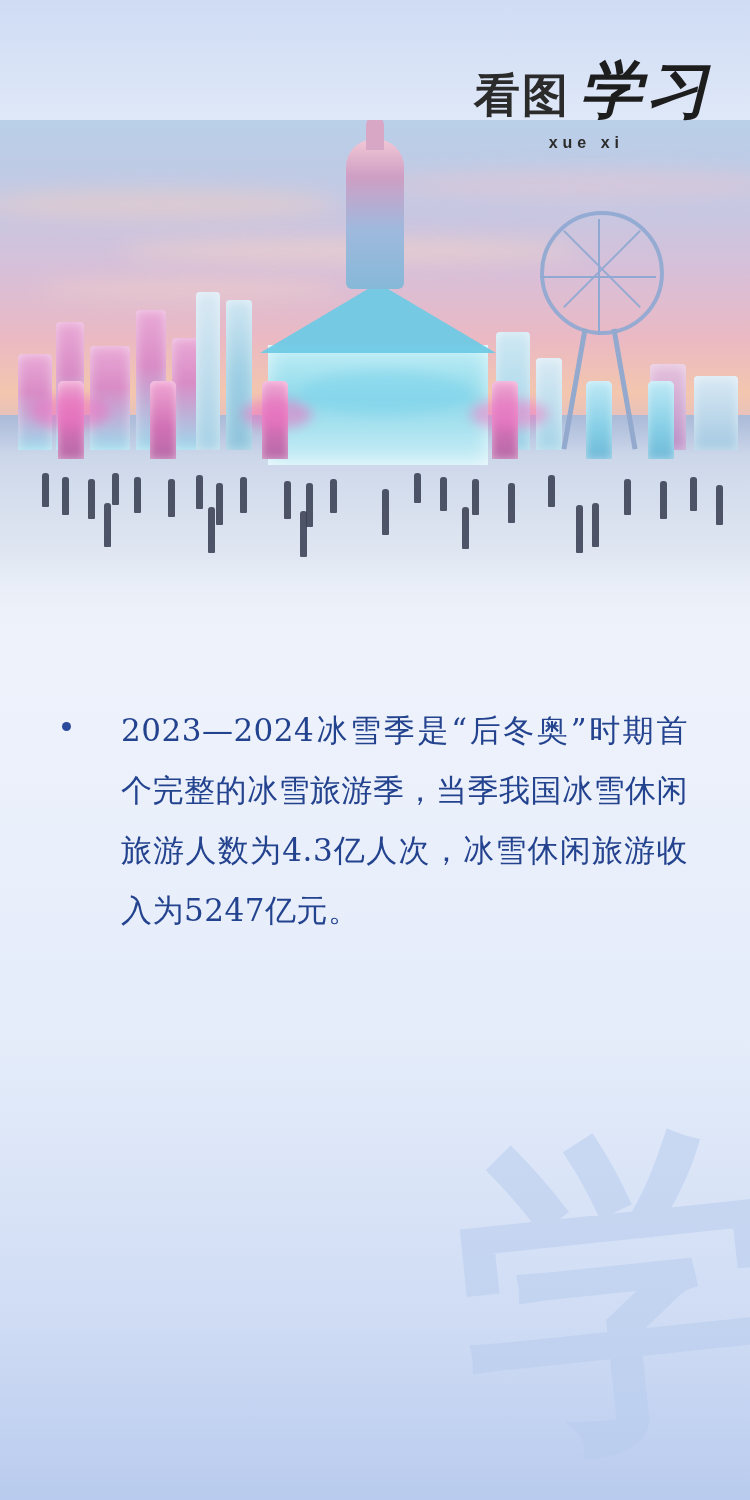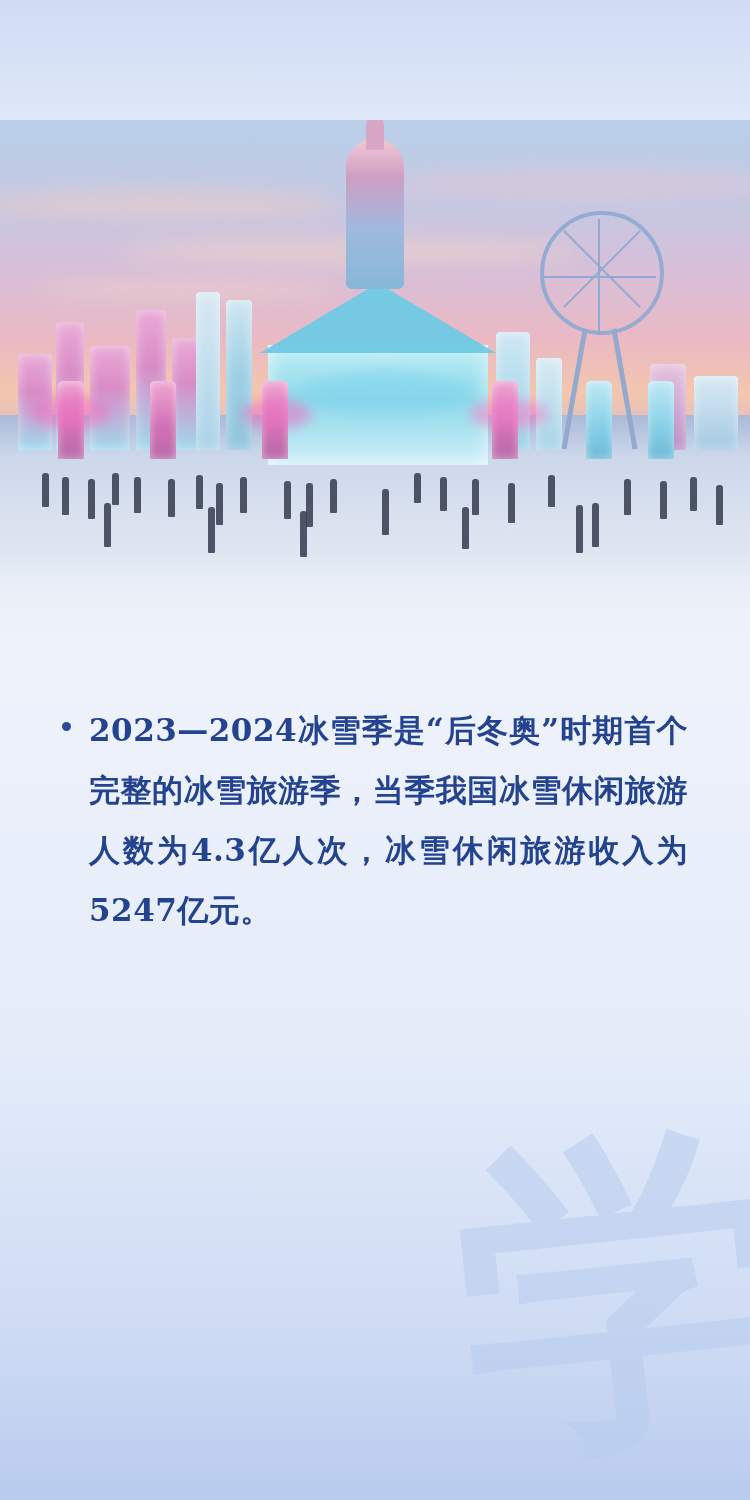--- a/index.html
+++ b/index.html
@@ -277,21 +277,22 @@
     margin-top: 22px;
     margin-right: 18px;
   }
   .bullet-text {
     font-family: "DejaVu Serif", serif;
     font-size: 31px;
     line-height: 60px;
     color: #24438f;
     letter-spacing: .5px;
     text-align: justify;
-    font-weight: 700;
+    font-weight: 400;
+    margin-left: 32px;
   }
 
   
   .footer {
     position: absolute;
     left: 0;
     bottom: 52px;
     width: 750px;
     text-align: center;
     z-index: 8;
@@ -306,20 +307,27 @@
     text-shadow: 0 1px 2px rgba(60,90,150,.35);
   }
 </style>
 </head>
 <body>
 
 <div class="poster">
 
   <div class="bg-calligraphy">学</div>
 
+  <div class="logo">
+    <div class="logo-main">
+      <span class="logo-kantu">看图</span>
+      <span class="logo-xuexi">学习</span>
+    </div>
+    <div class="logo-pinyin">xue xi</div>
+  </div>
 
   <div class="photo">
     <div class="sky"></div>
     <div class="cloud c1"></div>
     <div class="cloud c2"></div>
     <div class="cloud c3"></div>
     <div class="cloud c4"></div>
 
     <div class="ground"></div>
 

